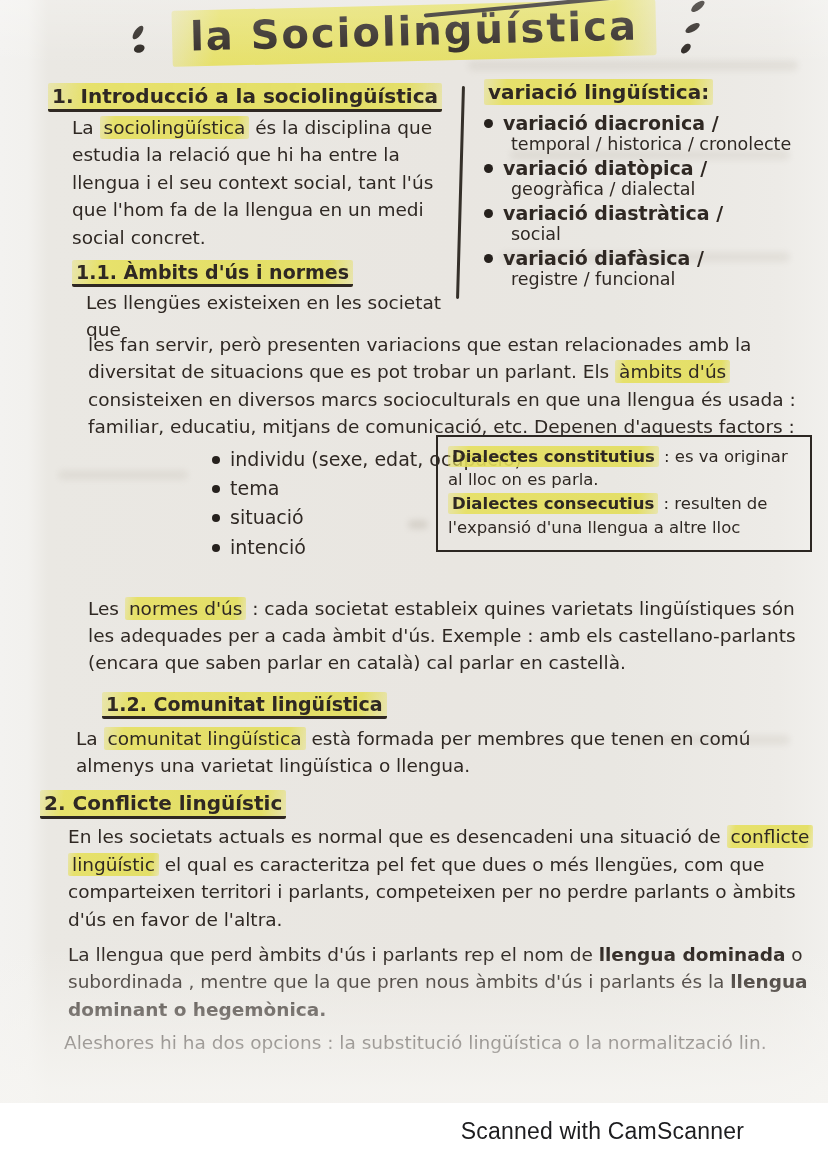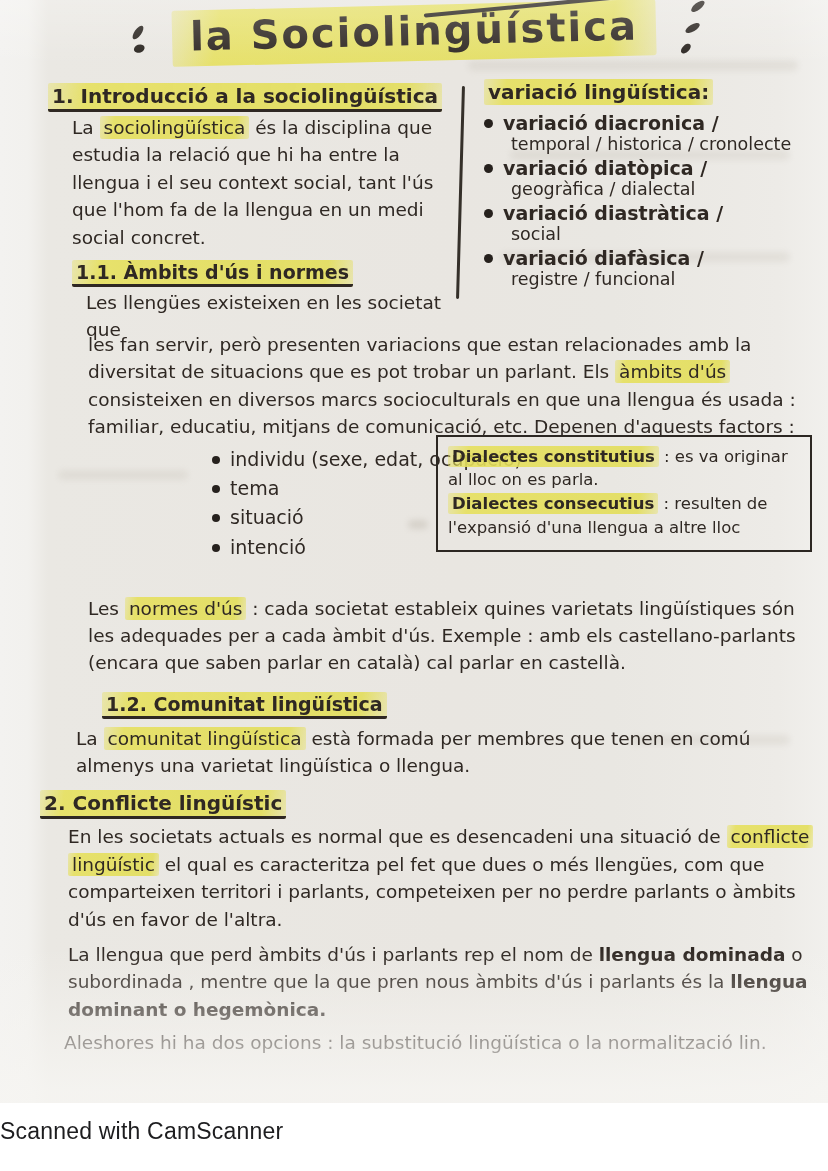--- a/index.html
+++ b/index.html
@@ -77,21 +77,21 @@
   .normes-p{ padding-left:48px; margin-top:10px; }
   .heading-12{ margin:16px 0 10px 62px; font-size:19px; }
   .comunitat-p{ padding-left:36px; }
   .heading-2{ margin:12px 0 8px 0; }
   .conflicte-p{ padding-left:28px; }
   .dominada-p{ padding-left:28px; margin-top:8px; }
   .final-line{ padding-left:24px; margin-top:6px; }
 
   
   .scan-footer{
-    width:828px; height:56px; background:#ffffff; display:flex; align-items:center; 
+    width:828px; height:56px; background:#ffffff; display:flex; align-items:center; justify-content:flex-end;
     font-family:"Liberation Sans", sans-serif;
   }
   .scan-footer span{ font-size:23px; color:#1d1d1f; padding-right:84px; letter-spacing:.2px; }
 </style>
 </head>
 <body>
 
 <div class="photo">
 
   <div class="smudge" style="top:60px;left:468px;width:330px;height:11px;"></div>

